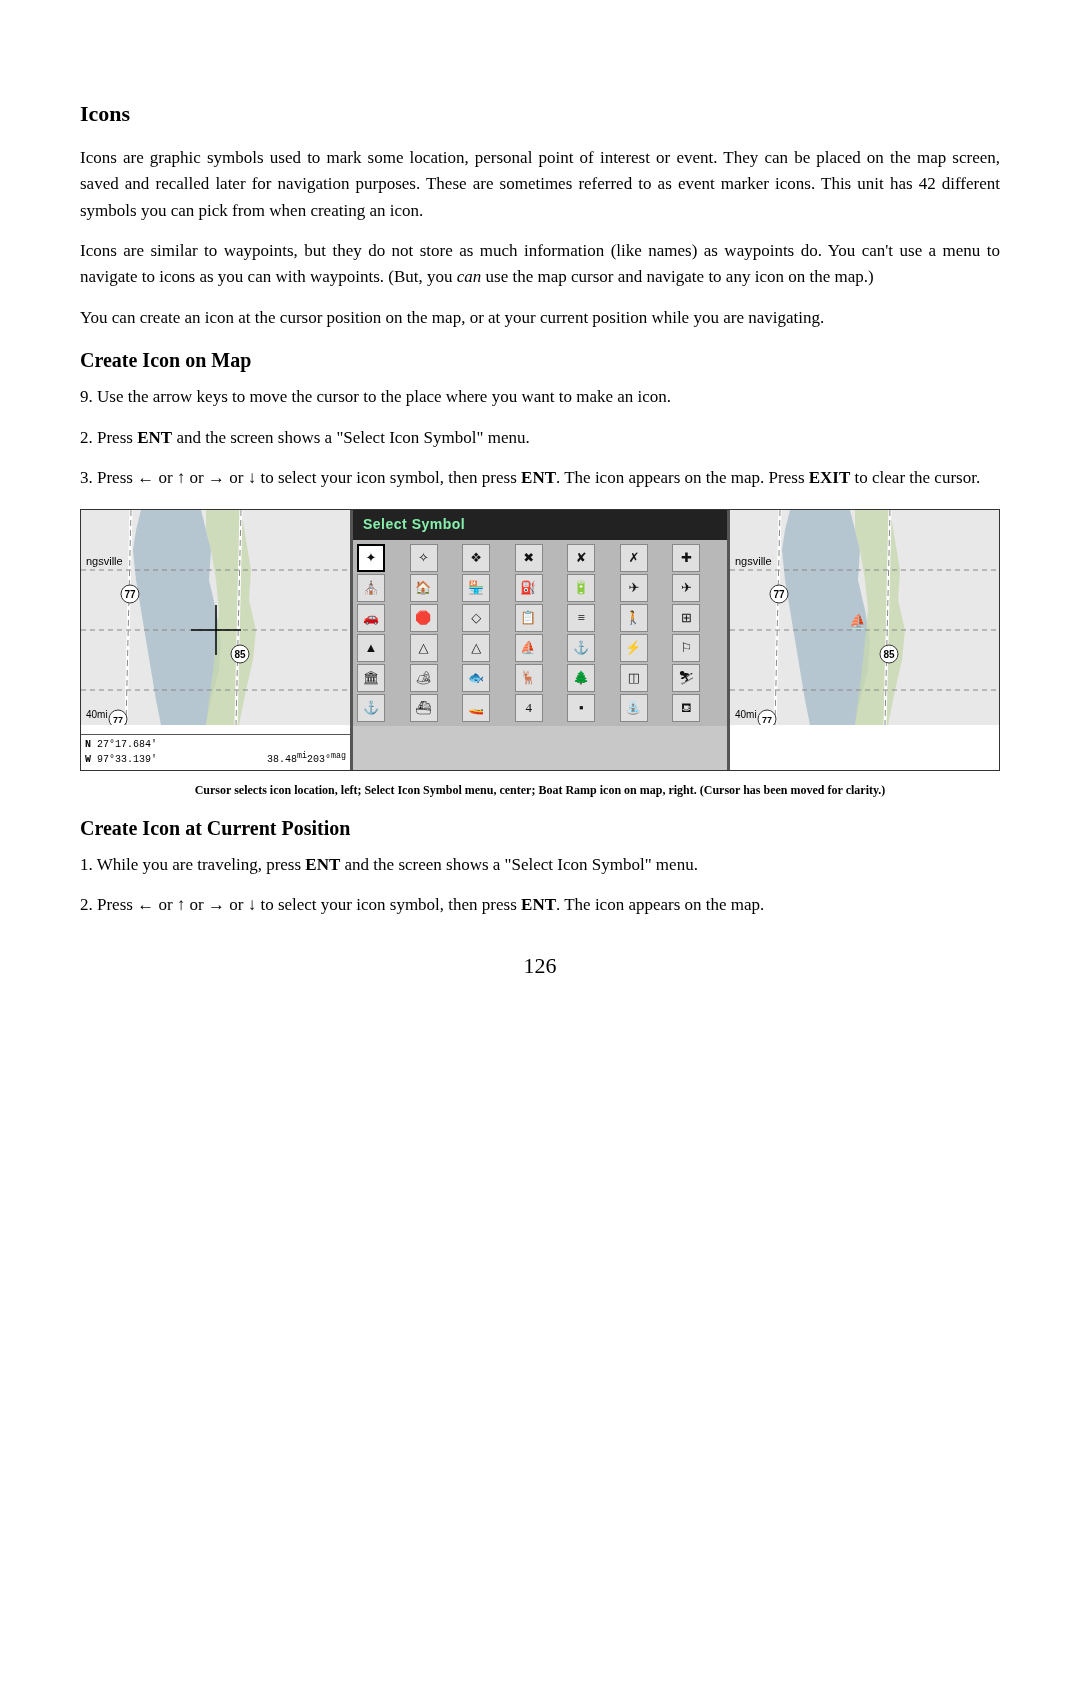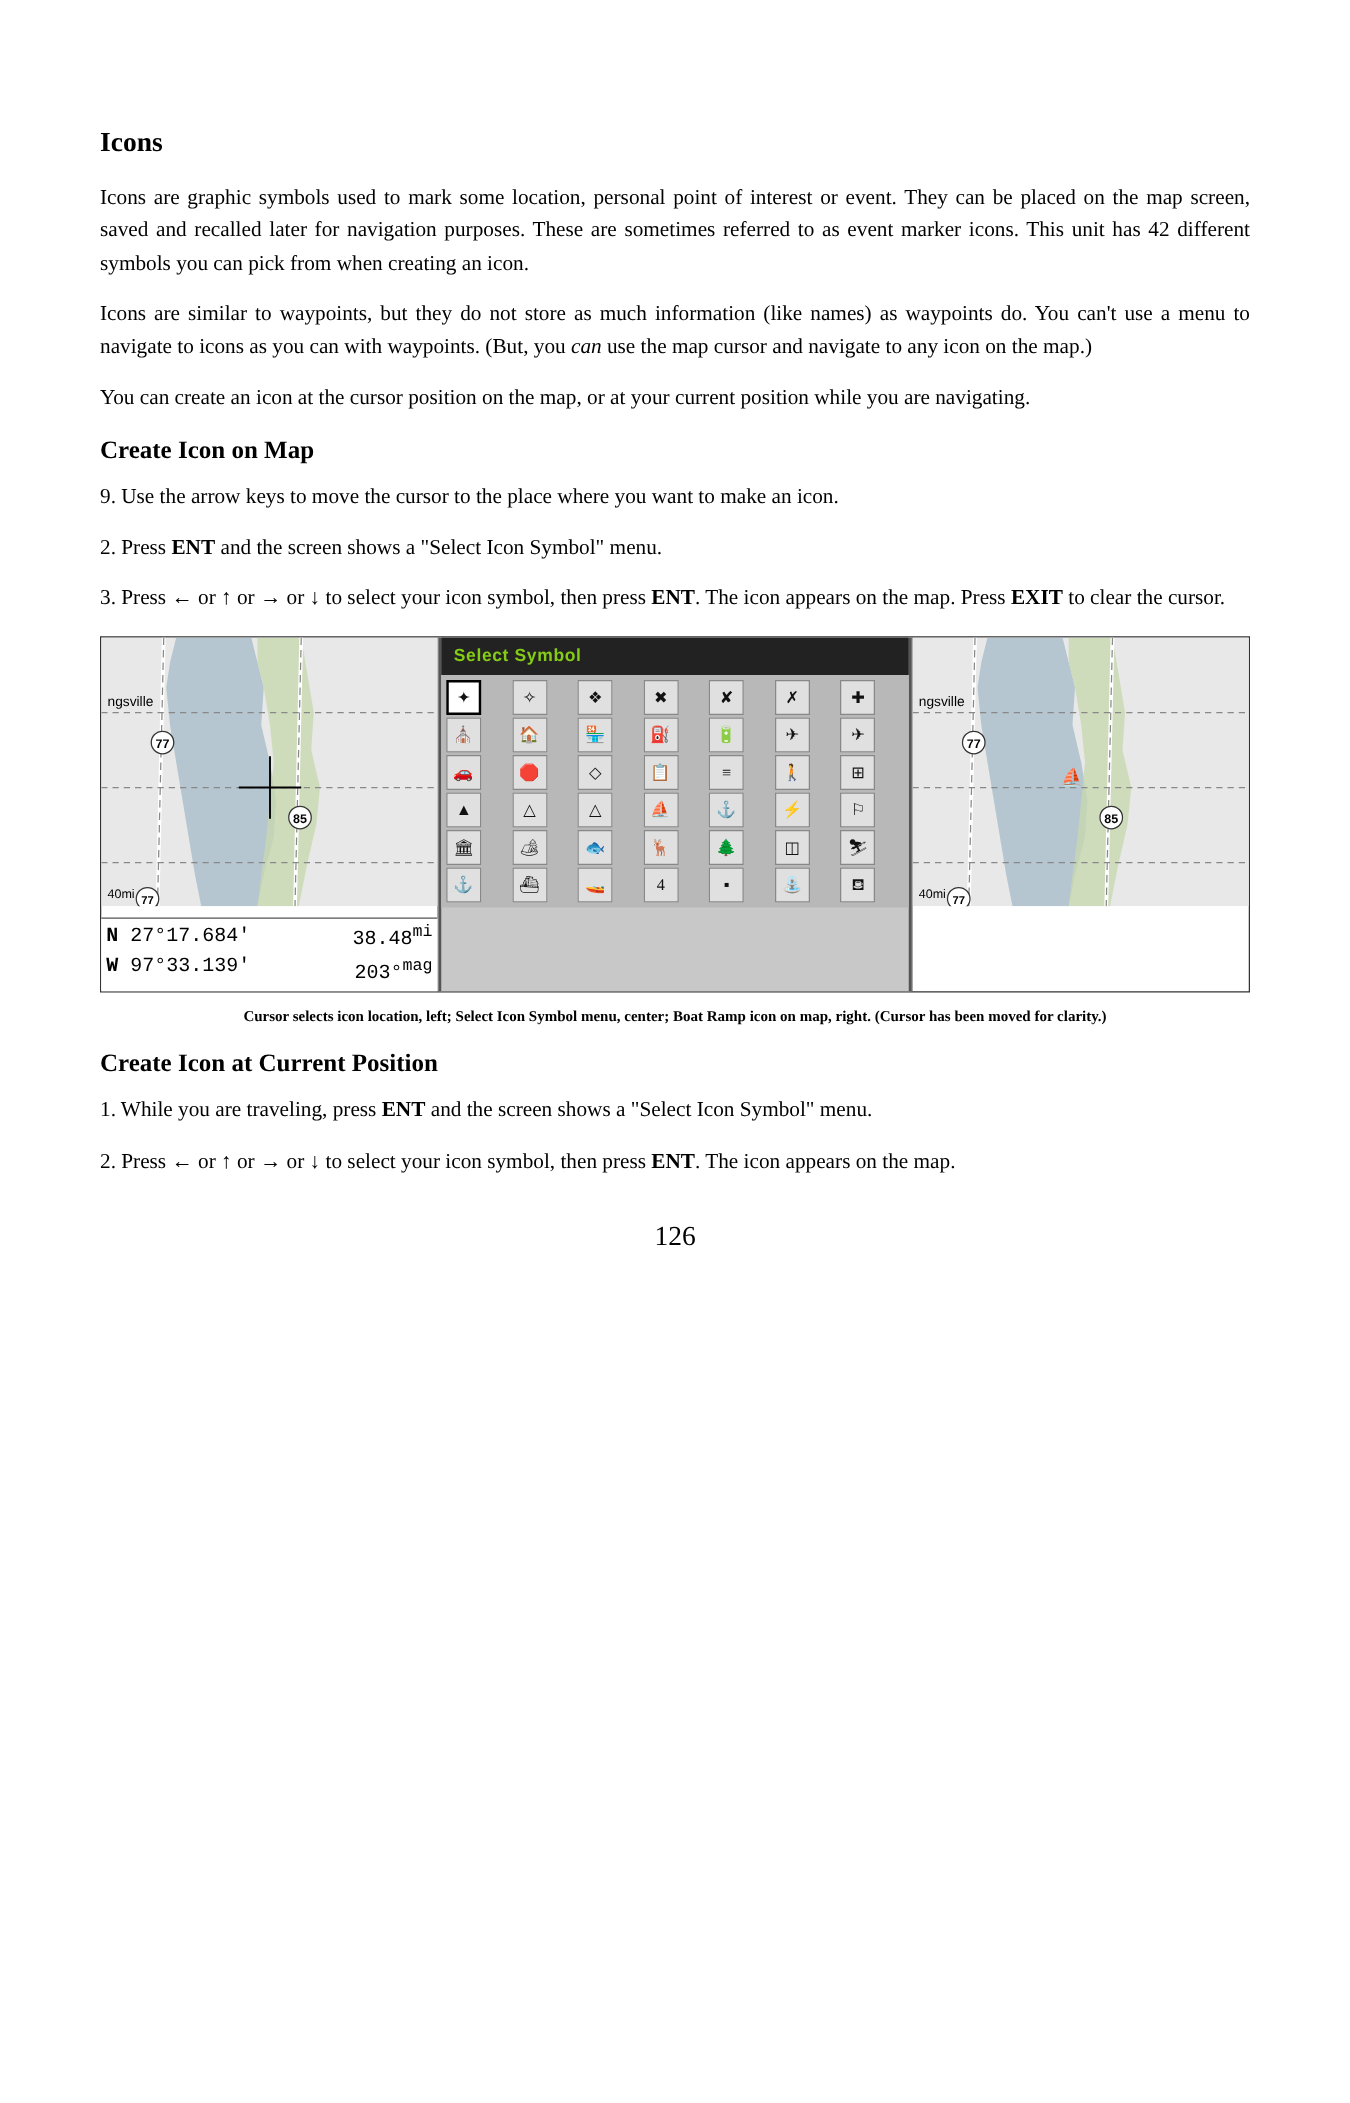--- a/index.html
+++ b/index.html
@@ -44,21 +44,21 @@
       border-left: 2px solid #555;
       border-right: 2px solid #555;
       min-width: 240px;
       flex: 1;
       display: flex;
       flex-direction: column;
       align-items: stretch;
     }
     .select-symbol-title {
       background: #222;
-      color: #84cc16;
+      color: #86efac;
       font-family: Arial, sans-serif;
       font-size: 14px;
       font-weight: bold;
       padding: 4px 10px;
       letter-spacing: 0.5px;
     }
     .symbol-grid {
       display: grid;
       grid-template-columns: repeat(7, 1fr);
       gap: 2px;
@@ -78,27 +78,27 @@
       color: #111;
     }
     .symbol-cell.selected {
       background: #fff;
       border: 2px solid #000;
     }
     .map-status-bar {
       background: #fff;
       border-top: 1px solid #555;
       font-family: 'Courier New', monospace;
-      font-size: 16px;
+      font-size: 10px;
       padding: 2px 4px;
       display: flex;
       justify-content: space-between;
     }
     .map-status-left { display: flex; flex-direction: column; }
-    .map-status-right { display: flex; flex-direction: column; align-items: flex-end; }
+    .map-status-right { display: flex; flex-direction: row; align-items: flex-end; }
     .figure-caption {
       font-size: 12px;
       font-weight: bold;
       text-align: center;
       margin-bottom: 14px;
       padding: 0 30px;
     }
     .page-number {
       text-align: center;
       margin-top: 30px;

